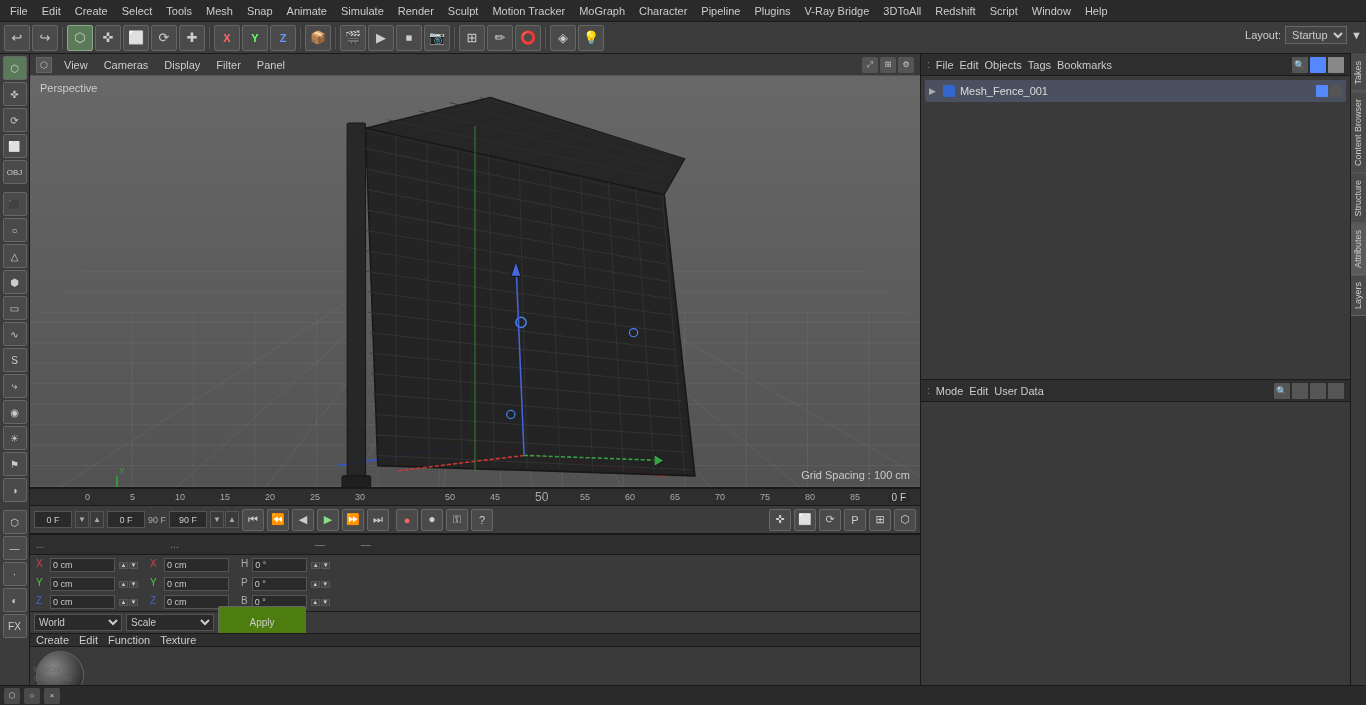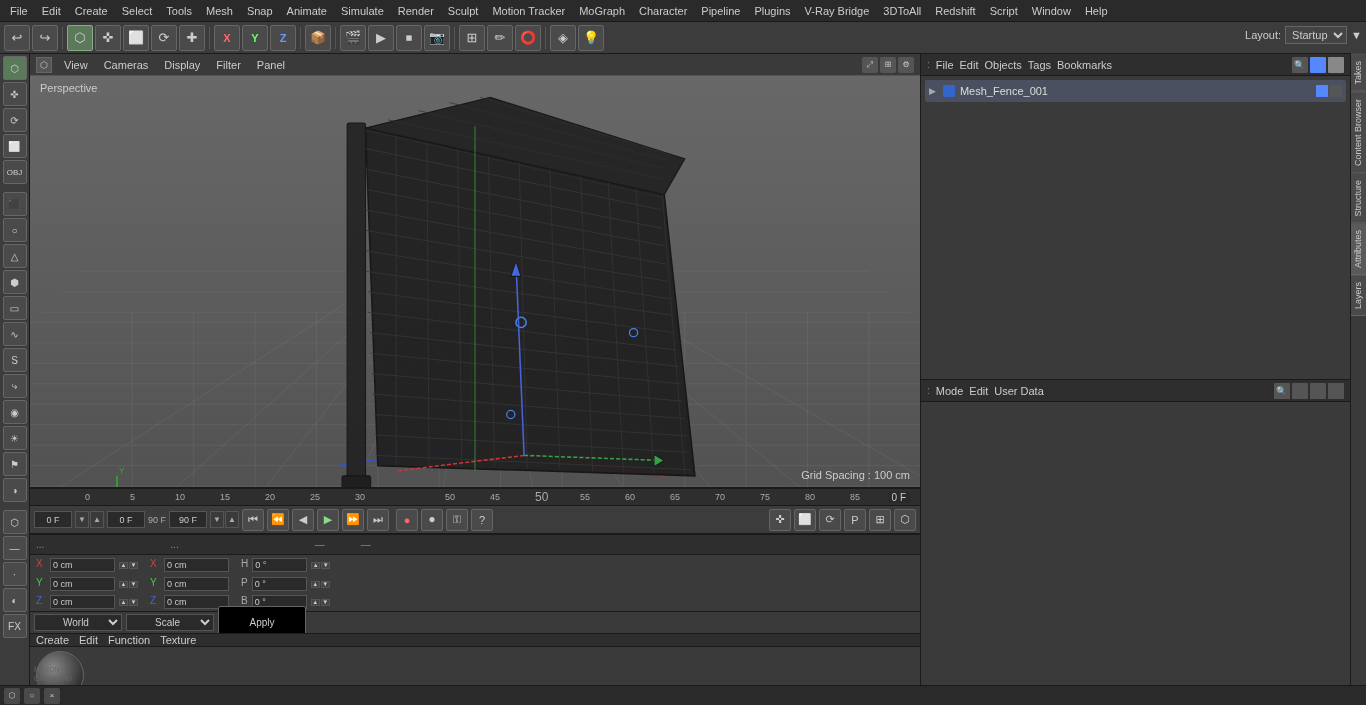--- a/index.html
+++ b/index.html
@@ -351,26 +351,25 @@
       padding: 0 8px;
       gap: 4px;
     }
     .transform-select {
       width: 85px;
       height: 18px;
       background: #2a2a2a;
       border: 1px solid #555;
       color: #ccc;
       font-size: 10px;
-      padding-left: 24px;
     }
     .apply-btn {
       width: 80px;
       height: 33px;
-      background: #000000;
+      background: #4d7c0f;
       border: 1px solid #666;
       color: #ccc;
       font-size: 10px;
       cursor: pointer;
       display: flex;
       align-items: center;
       justify-content: center;
       border-radius: 2px;
     }
   </style>

